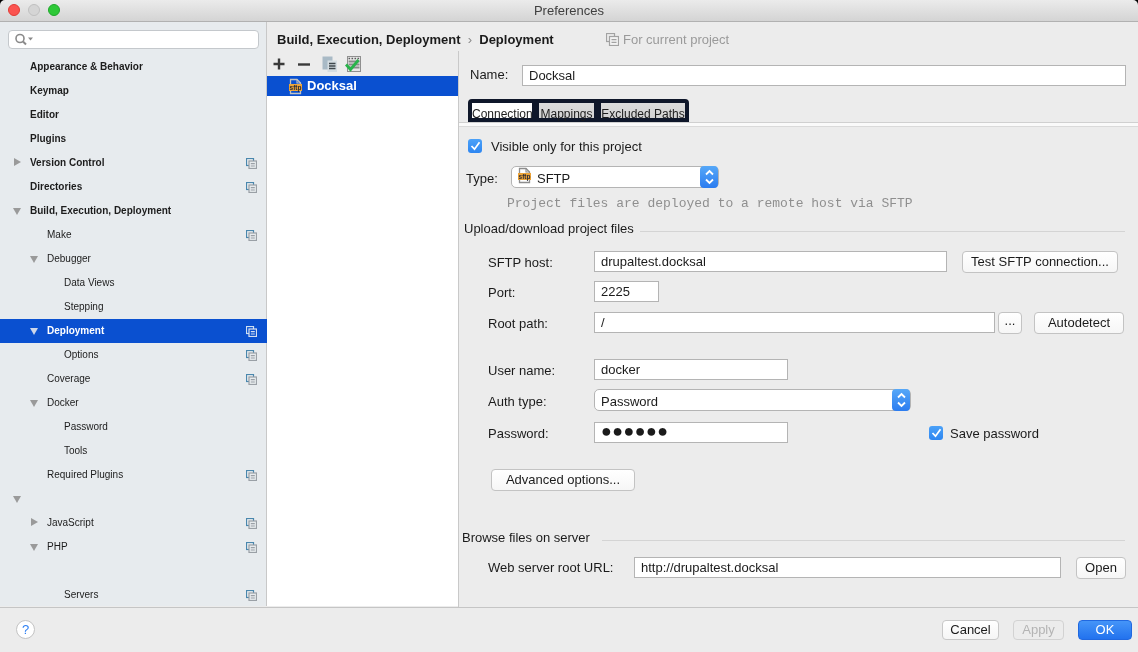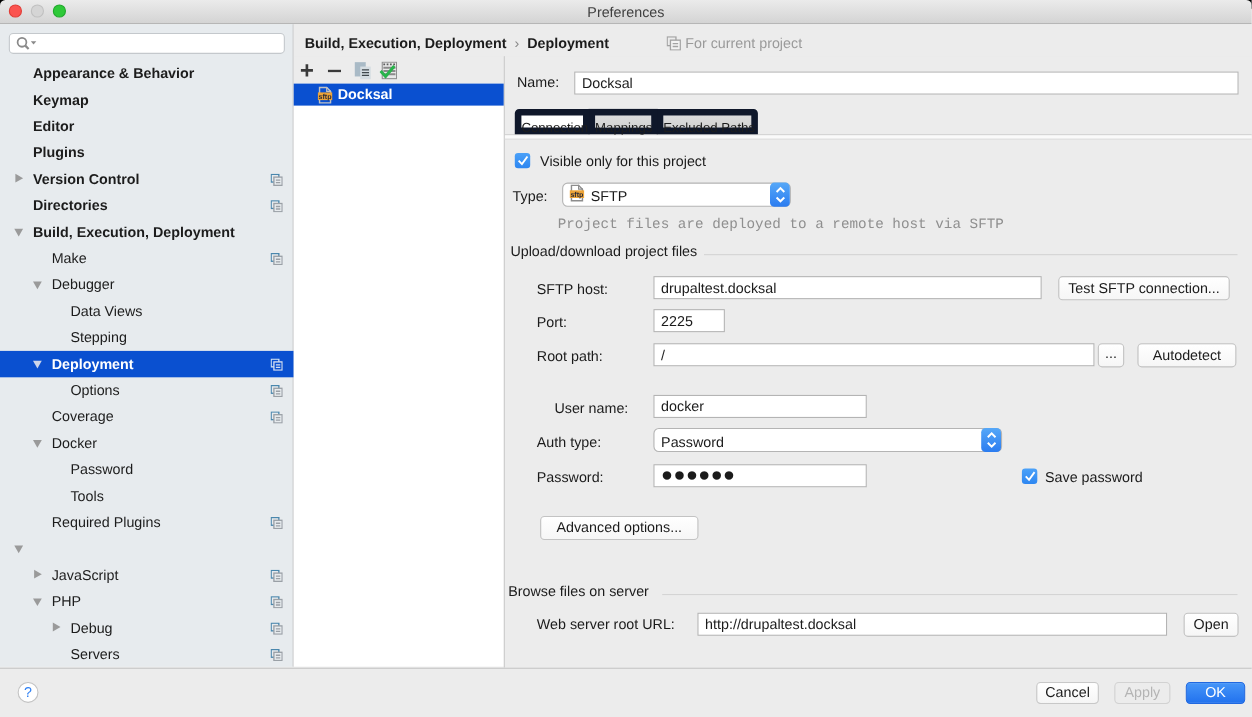--- a/index.html
+++ b/index.html
@@ -4,42 +4,42 @@
 html,body{margin:0;padding:0;}
 body{font-family:"Liberation Sans",sans-serif;width:1138px;height:652px;position:relative;overflow:hidden;background:#ececec;}
 .abs{position:absolute;}
 
 #titlebar{left:0;top:0;width:1138px;height:22px;background:linear-gradient(#ebebeb,#d4d4d4);border-bottom:1px solid #b1b1b1;box-sizing:border-box;border-radius:5px 5px 0 0;}
 #title{left:0;top:3px;width:1138px;text-align:center;font-size:13px;color:#404040;}
 .light{width:12px;height:12px;border-radius:50%;top:4px;box-sizing:border-box;}
 
 #sidebar{left:0;top:22px;width:266px;height:584px;background:#e7ebee;border-right:1px solid #c8c8c8;box-sizing:content-box;}
 #search{left:8px;top:8px;width:249px;height:17px;background:#fff;border:1px solid #c4c8cc;border-radius:4px;}
-.trow{left:0;width:266px;height:24px;line-height:24px;font-size:13px;color:#1c1c1c;white-space:nowrap;}
+.trow{left:0;width:266px;height:24px;line-height:24px;font-size:10px;color:#1c1c1c;white-space:nowrap;}
 .trow.sel{background:#0a50d0;color:#fff;width:267px;}
 .trow b{font-weight:bold;}
 .arr-r{width:0;height:0;border-top:4.5px solid transparent;border-bottom:4.5px solid transparent;border-left:7px solid #9a9a9a;top:7.5px;}
 .arr-d{width:0;height:0;border-left:4.5px solid transparent;border-right:4.5px solid transparent;border-top:7px solid #9a9a9a;top:9px;}
 .dupico{top:7px;left:246px;}
 
 #header{left:267px;top:22px;width:871px;height:29px;background:#ececec;}
 #crumb{left:10px;top:10px;font-size:13px;color:#1b1b1b;white-space:nowrap;}
 
 #toolbar{left:267px;top:51px;width:191px;height:25px;background:#ececec;}
 #listpanel{left:267px;top:76px;width:191px;height:530px;background:#fff;}
 #dockrow{left:0;top:0;width:191px;height:20px;background:#0a50d0;color:#fff;font-weight:bold;font-size:13px;line-height:20px;}
 #vdiv2{left:458px;top:51px;width:1px;height:556px;background:#c9c9c9;}
 
 #formtop{left:459px;top:51px;width:679px;height:71px;background:#ececec;}
 #formbody{left:459px;top:122px;width:679px;height:484px;background:#ececec;border-top:1px solid #d0d0d0;box-sizing:border-box;}
 #tabshadow{left:459px;top:123px;width:679px;height:4px;background:#fafafa;border-bottom:1px solid #dadada;box-sizing:border-box;}
 .lbl{font-size:13px;color:#1b1b1b;white-space:nowrap;}
 .field{background:#fff;border:1px solid #b4b4b4;box-sizing:border-box;font-size:13px;color:#1b1b1b;line-height:19px;padding-left:6px;white-space:nowrap;overflow:hidden;}
 .btn{background:linear-gradient(#ffffff,#f6f6f6);border:1px solid #c3c3c3;border-radius:4px;box-sizing:border-box;font-size:13px;color:#1b1b1b;text-align:center;}
-.tab{top:99px;height:23px;box-sizing:border-box;border:6px solid #0f172a;font-size:12px;color:#1d1d1d;text-align:center;line-height:22px;white-space:nowrap;}
+.tab{top:99px;height:23px;box-sizing:border-box;border:4px solid #0f172a;font-size:12px;color:#1d1d1d;text-align:center;line-height:22px;white-space:nowrap;}
 .chk{width:14px;height:14px;border-radius:3px;background:linear-gradient(#4ba1f8,#2d86f1);}
 .combo{background:#fff;border:1px solid #b4b4b4;border-radius:5px;box-sizing:border-box;}
 .stepper{width:18px;background:linear-gradient(#56a8f8,#2b7cf0);border-radius:4px;}
 .gray{color:#8f8f8f;}
 .seprule{height:1px;background:#d4d4d4;}
 
 #bottombar{left:0;top:607px;width:1138px;height:45px;background:#ececec;border-top:1px solid #c5c5c5;box-sizing:border-box;}
 #helpbtn{left:16px;top:620px;width:19px;height:19px;border-radius:50%;background:#fff;border:1px solid #c3c3c3;box-sizing:border-box;color:#2d7ff3;font-size:13px;text-align:center;line-height:17px;}
 .bbtn{top:620px;height:20px;border-radius:4px;box-sizing:border-box;font-size:13px;text-align:center;line-height:18px;}
 </style></head>
@@ -169,29 +169,20 @@
       </div>
       <div class="trow abs" style="top:512.5px">
         <div class="abs arr-d" style="left:30px;border-top-color:#9a9a9a"></div>
         <span style="position:absolute;left:47px">PHP</span>
         <svg class="abs dupico" width="11" height="11" viewBox="0 0 11 11">
           <rect x="0.5" y="0.5" width="7" height="7" fill="none" stroke="#4a87ad" stroke-width="1.2"></rect>
           <rect x="3" y="3" width="7.5" height="7.5" fill="#e7ebee" stroke="#9aa0a6" stroke-width="1.2"></rect>
           <path d="M4.8 5.7 h4 M4.8 8 h4" stroke="#9aa0a6" stroke-width="1.2"></path>
         </svg>
       </div>
-      <div class="trow abs" style="top:536.5px">
-        <div class="abs arr-r" style="left:48px;border-left-color:#9a9a9a"></div>
-        <span style="position:absolute;left:64px">Debug</span>
-        <svg class="abs dupico" width="11" height="11" viewBox="0 0 11 11">
-          <rect x="0.5" y="0.5" width="7" height="7" fill="none" stroke="#4a87ad" stroke-width="1.2"></rect>
-          <rect x="3" y="3" width="7.5" height="7.5" fill="#e7ebee" stroke="#9aa0a6" stroke-width="1.2"></rect>
-          <path d="M4.8 5.7 h4 M4.8 8 h4" stroke="#9aa0a6" stroke-width="1.2"></path>
-        </svg>
-      </div>
       <div class="trow abs" style="top:560.5px">
         <span style="position:absolute;left:64px">Servers</span>
         <svg class="abs dupico" width="11" height="11" viewBox="0 0 11 11">
           <rect x="0.5" y="0.5" width="7" height="7" fill="none" stroke="#4a87ad" stroke-width="1.2"></rect>
           <rect x="3" y="3" width="7.5" height="7.5" fill="#e7ebee" stroke="#9aa0a6" stroke-width="1.2"></rect>
           <path d="M4.8 5.7 h4 M4.8 8 h4" stroke="#9aa0a6" stroke-width="1.2"></path>
         </svg>
       </div>
     </div>
 </div>
@@ -275,21 +266,21 @@
 <div class="abs btn" style="left:962px;top:251px;width:156px;height:22px;line-height:20px;">Test SFTP connection...</div>
 
 <div class="abs lbl" style="left:488px;top:285px;">Port:</div>
 <div class="abs field" style="left:594px;top:281px;width:65px;height:21px;">2225</div>
 
 <div class="abs lbl" style="left:488px;top:316px;">Root path:</div>
 <div class="abs field" style="left:594px;top:312px;width:401px;height:21px;">/</div>
 <div class="abs btn" style="left:998px;top:312px;width:24px;height:22px;line-height:16px;">...</div>
 <div class="abs btn" style="left:1034px;top:312px;width:90px;height:22px;line-height:20px;">Autodetect</div>
 
-<div class="abs lbl" style="left:488px;top:363px;margin-left:16px;">User name:</div>
+<div class="abs lbl" style="left:488px;top:363px;">User name:</div>
 <div class="abs field" style="left:594px;top:359px;width:194px;height:21px;">docker</div>
 
 <div class="abs lbl" style="left:488px;top:394px;">Auth type:</div>
 <div class="abs combo" style="left:594px;top:389px;width:317px;height:22px;"></div>
 <div class="abs stepper" style="left:892px;top:389px;height:22px;"></div>
 <svg class="abs" style="left:895px;top:392px" width="13" height="16" viewBox="0 0 13 16">
   <path d="M3 5.5 L6.5 2 L10 5.5" stroke="#fff" stroke-width="1.8" fill="none"></path>
   <path d="M3 10.5 L6.5 14 L10 10.5" stroke="#fff" stroke-width="1.8" fill="none"></path>
 </svg>
 <div class="abs lbl" style="left:601px;top:394px;">Password</div>

